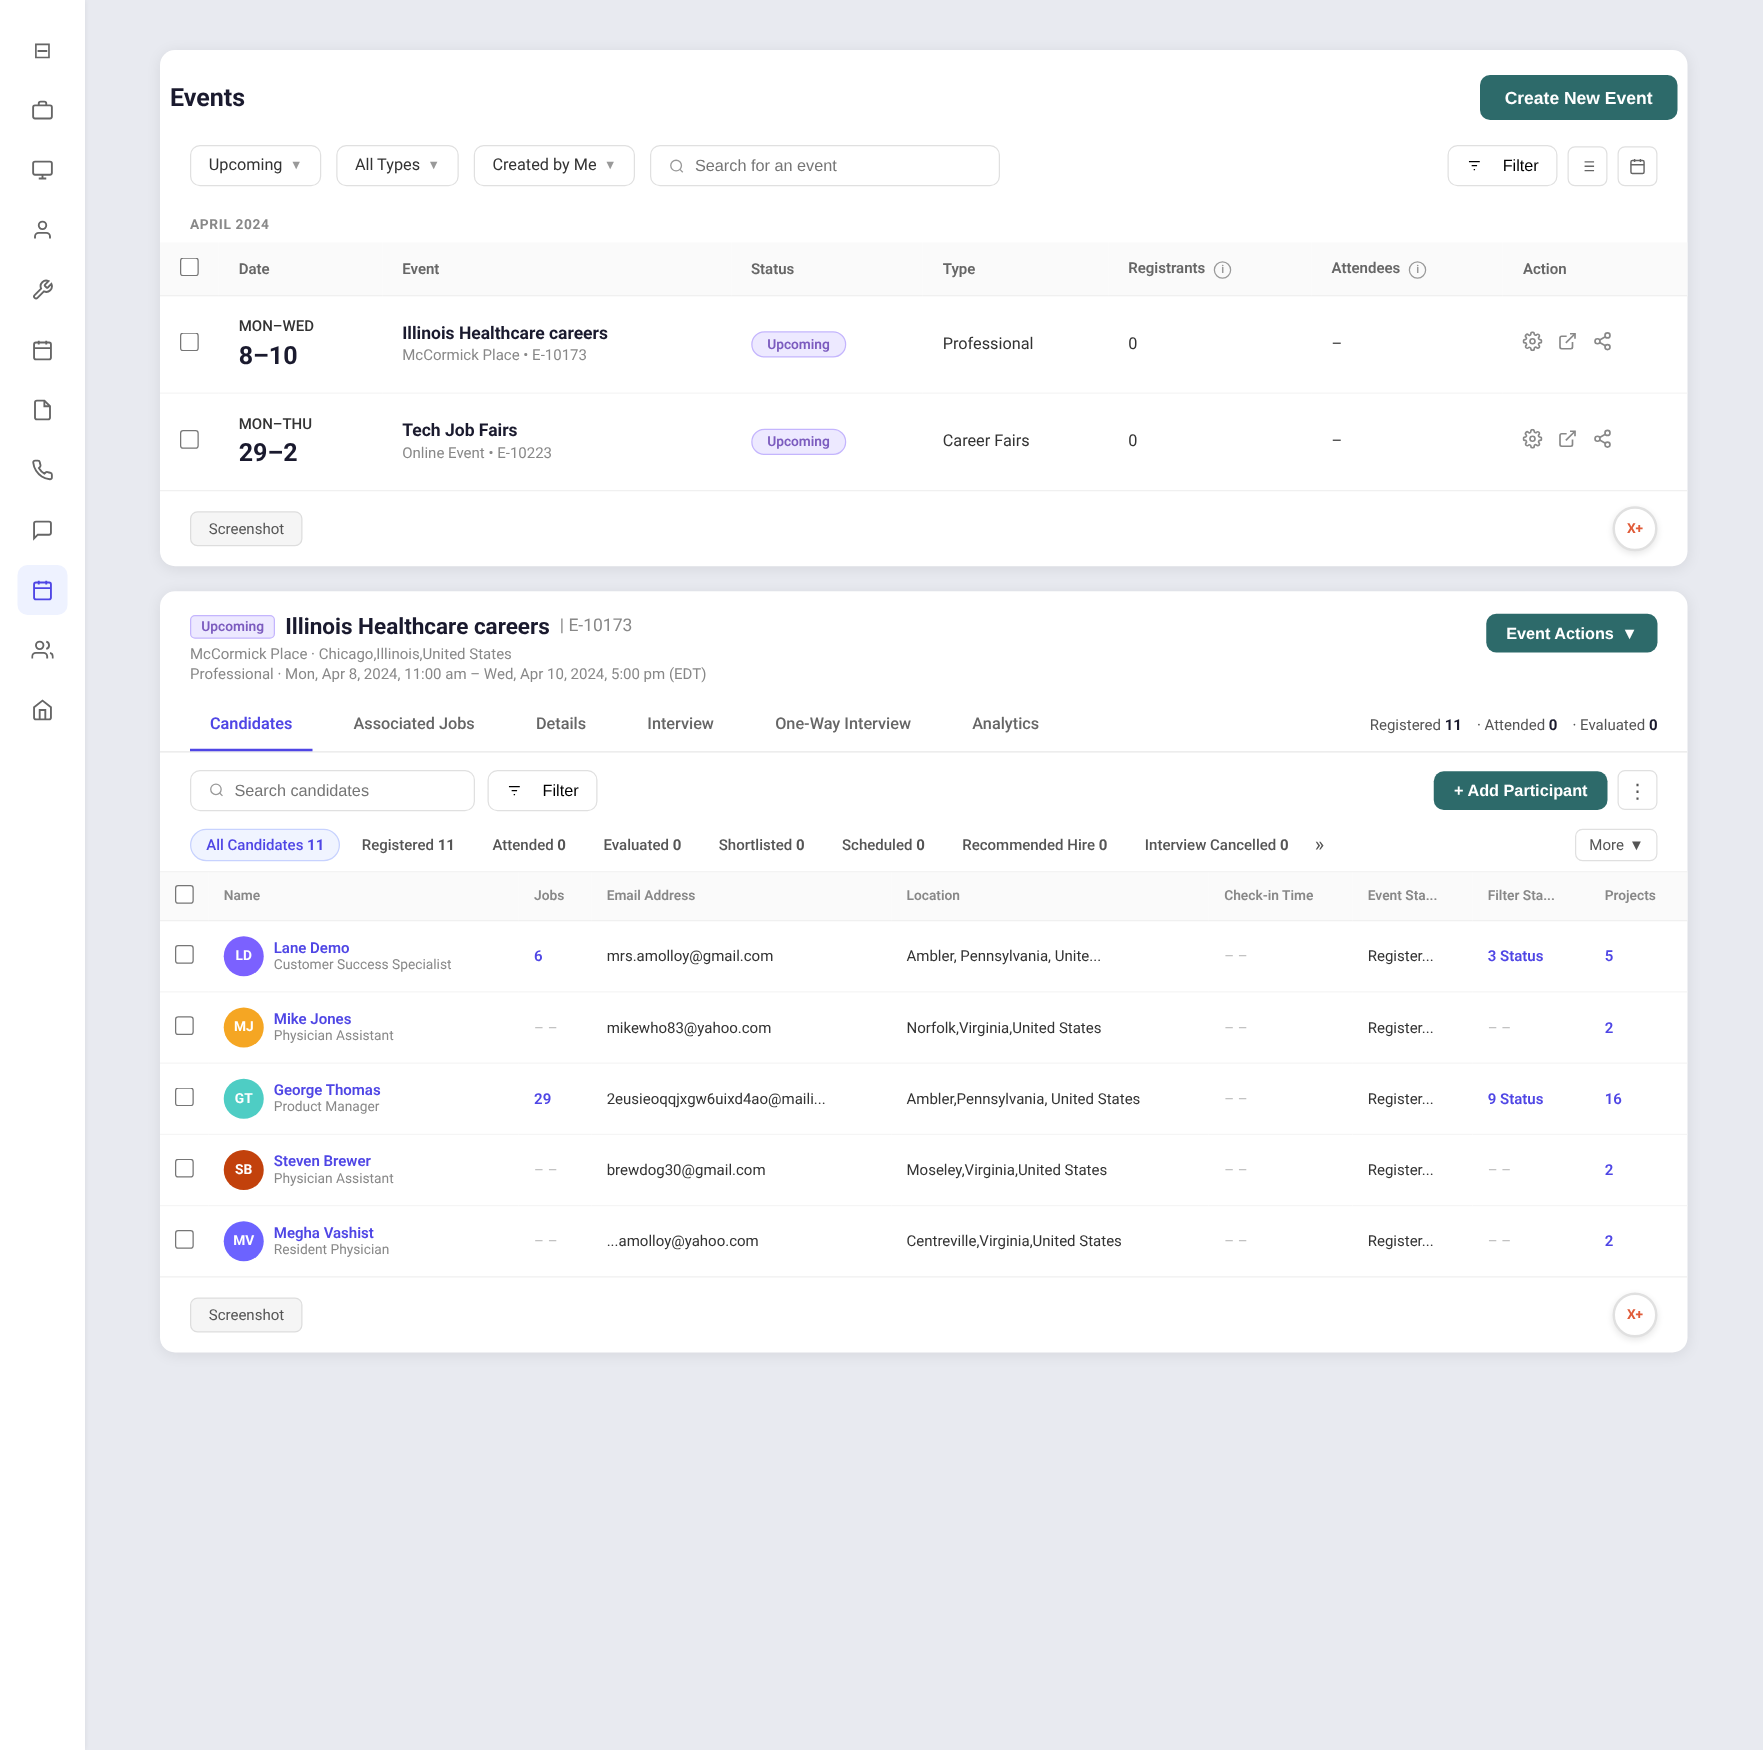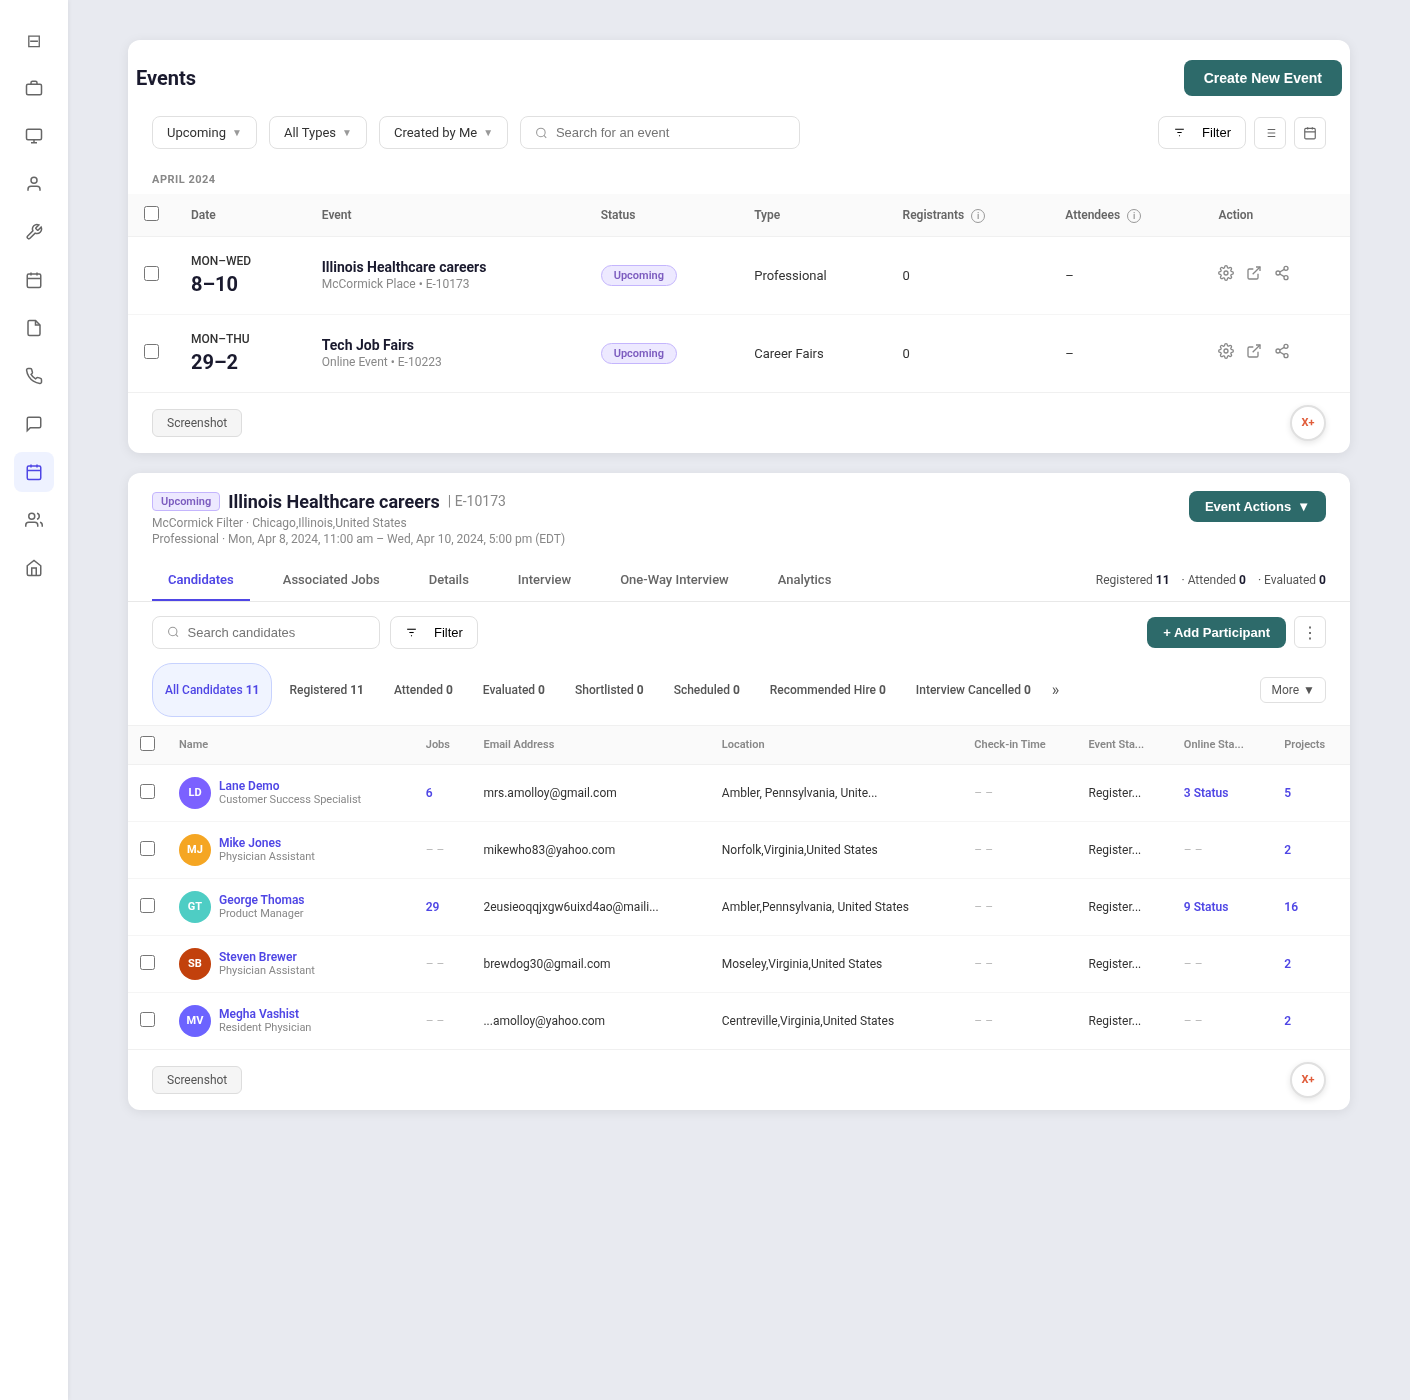--- a/index.html
+++ b/index.html
@@ -333,21 +333,21 @@
     
     .cand-tabs {
       display: flex;
       align-items: center;
       gap: 4px;
       padding: 0 24px 8px;
       flex-wrap: wrap;
       border-bottom: 1px solid #f0f0f0;
     }
     .cand-tab {
-      padding: 19px 12px;
+      padding: 5px 12px;
       border-radius: 20px;
       font-size: 12px;
       font-weight: 500;
       cursor: pointer;
       color: #555;
       border: 1px solid transparent;
     }
     .cand-tab.active {
       background: #f0f4ff;
       color: #4f46e5;
@@ -676,21 +676,21 @@
   </div>
 
   <div class="panel">
     <div style="display:flex; justify-content:space-between; align-items:flex-start; padding:18px 24px 0;">
       <div>
         <div class="breadcrumb-row">
           <span class="badge-upcoming-sm">Upcoming</span>
           <span class="event-title2">Illinois Healthcare careers</span>
           <span class="event-id">| E-10173</span>
         </div>
-        <div class="event-meta">McCormick Filter · Chicago,Illinois,United States</div>
+        <div class="event-meta">McCormick Place · Chicago,Illinois,United States</div>
         <div class="event-meta">Professional · Mon, Apr 8, 2024, 11:00 am – Wed, Apr 10, 2024, 5:00 pm (EDT)</div>
       </div>
       <button class="event-actions-btn">
         <span>Event Actions</span>
         <span>▼</span>
       </button>
     </div>
 
     <div class="tabs-row">
       <div class="tabs">
@@ -753,21 +753,21 @@
     <table class="cand-table">
       <thead>
         <tr>
           <th style="width:36px"><input type="checkbox" style=""></th>
           <th>Name</th>
           <th>Jobs</th>
           <th>Email Address</th>
           <th>Location</th>
           <th>Check-in Time</th>
           <th>Event Sta...</th>
-          <th>Online Sta...</th>
+          <th>Filter Sta...</th>
           <th>Projects</th>
         </tr>
       </thead>
       <tbody>
         <tr>
           <td><input type="checkbox" style=""></td>
           <td>
             <div class="cand-name-cell">
               <div class="avatar" style="background:#7b61ff;">LD</div>
               <div>

